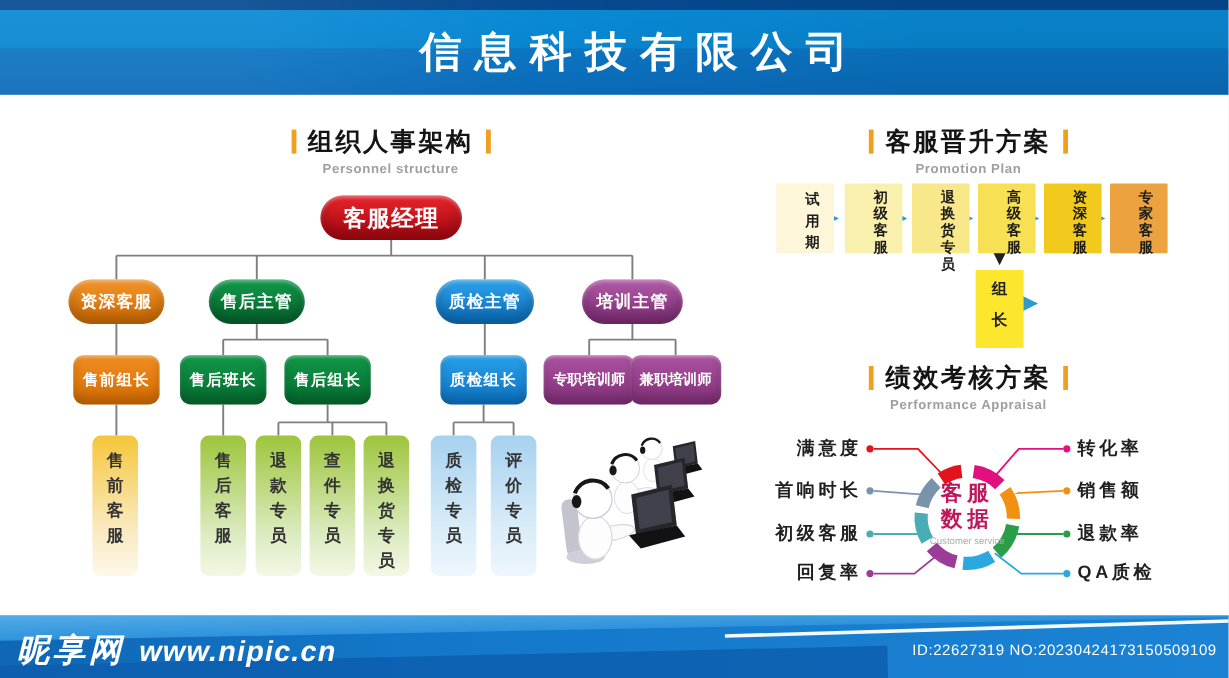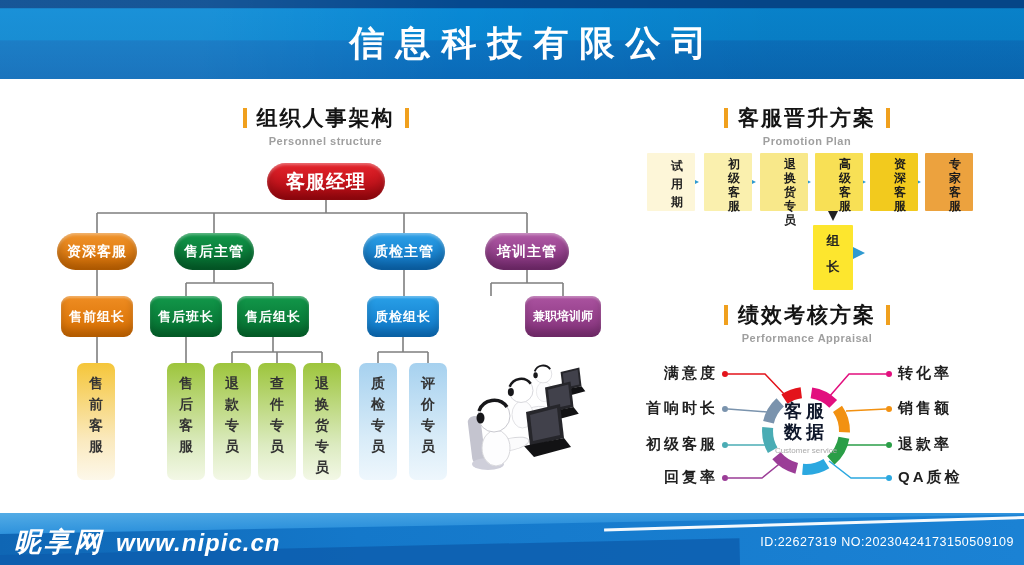--- a/index.html
+++ b/index.html
@@ -71,21 +71,21 @@
   .branch-0{left:813px;width:40px;background:#fde62e;}
   .branch-1{left:870px;width:42px;background:#fcc50a;}
 
   
   .ap-label{position:absolute;z-index:2;font-size:15px;font-weight:bold;color:#1f1f1f;letter-spacing:3px;white-space:nowrap;}
   .al{left:620px;width:98px;text-align:right;}
   .ar{left:898px;width:112px;text-align:left;}
   .row-0{top:364px;} .row-1{top:399px;} .row-2{top:435px;} .row-3{top:468px;}
   .ring-center{position:absolute;left:770px;top:401px;width:72px;text-align:center;z-index:2;}
   .rc-line{font-family:"Liberation Serif","DejaVu Serif",serif;
-    font-size:18px;font-weight:bold;color:#0f172a;letter-spacing:4px;line-height:21px;}
+    font-size:18px;font-weight:bold;color:#be185d;letter-spacing:4px;line-height:21px;}
   .rc-sub{font-size:8px;color:#aaa;margin-top:3px;letter-spacing:0;}
 
   
   .overlay{position:absolute;inset:0;z-index:1;pointer-events:none;}
   .illus{position:absolute;left:466px;top:360px;z-index:2;}
 
   
   .footer{position:absolute;bottom:0;left:0;width:100%;height:52px;overflow:hidden;
     background:linear-gradient(90deg,#0f66b4 0%,#1478ca 35%,#1b82d4 100%);}
   .f-band{position:absolute;top:-15px;left:-30px;width:1100px;height:26px;
@@ -197,20 +197,21 @@
   <div class="pill root-pill">客服经理</div>
   <div class="pill sup-0">资深客服</div>
   <div class="pill sup-1">售后主管</div>
   <div class="pill sup-2">质检主管</div>
   <div class="pill sup-3">培训主管</div>
 
   <div class="lead lead-0">售前组长</div>
   <div class="lead lead-1">售后班长</div>
   <div class="lead lead-3">质检组长</div>
   <div class="lead lead-2">售后组长</div>
+  <div class="lead lead-4">专职培训师</div>
   <div class="lead lead-5">兼职培训师</div>
 
   <div class="staff st-0 st-y">售前客服</div>
   <div class="staff st-1 st-g">售后客服</div>
   <div class="staff st-3 st-g">查件专员</div>
   <div class="staff st-2 st-g">退款专员</div>
   <div class="staff st-5 st-b">质检专员</div>
   <div class="staff st-4 st-g">退换货专员</div>
   <div class="staff st-6 st-b">评价专员</div>
 

